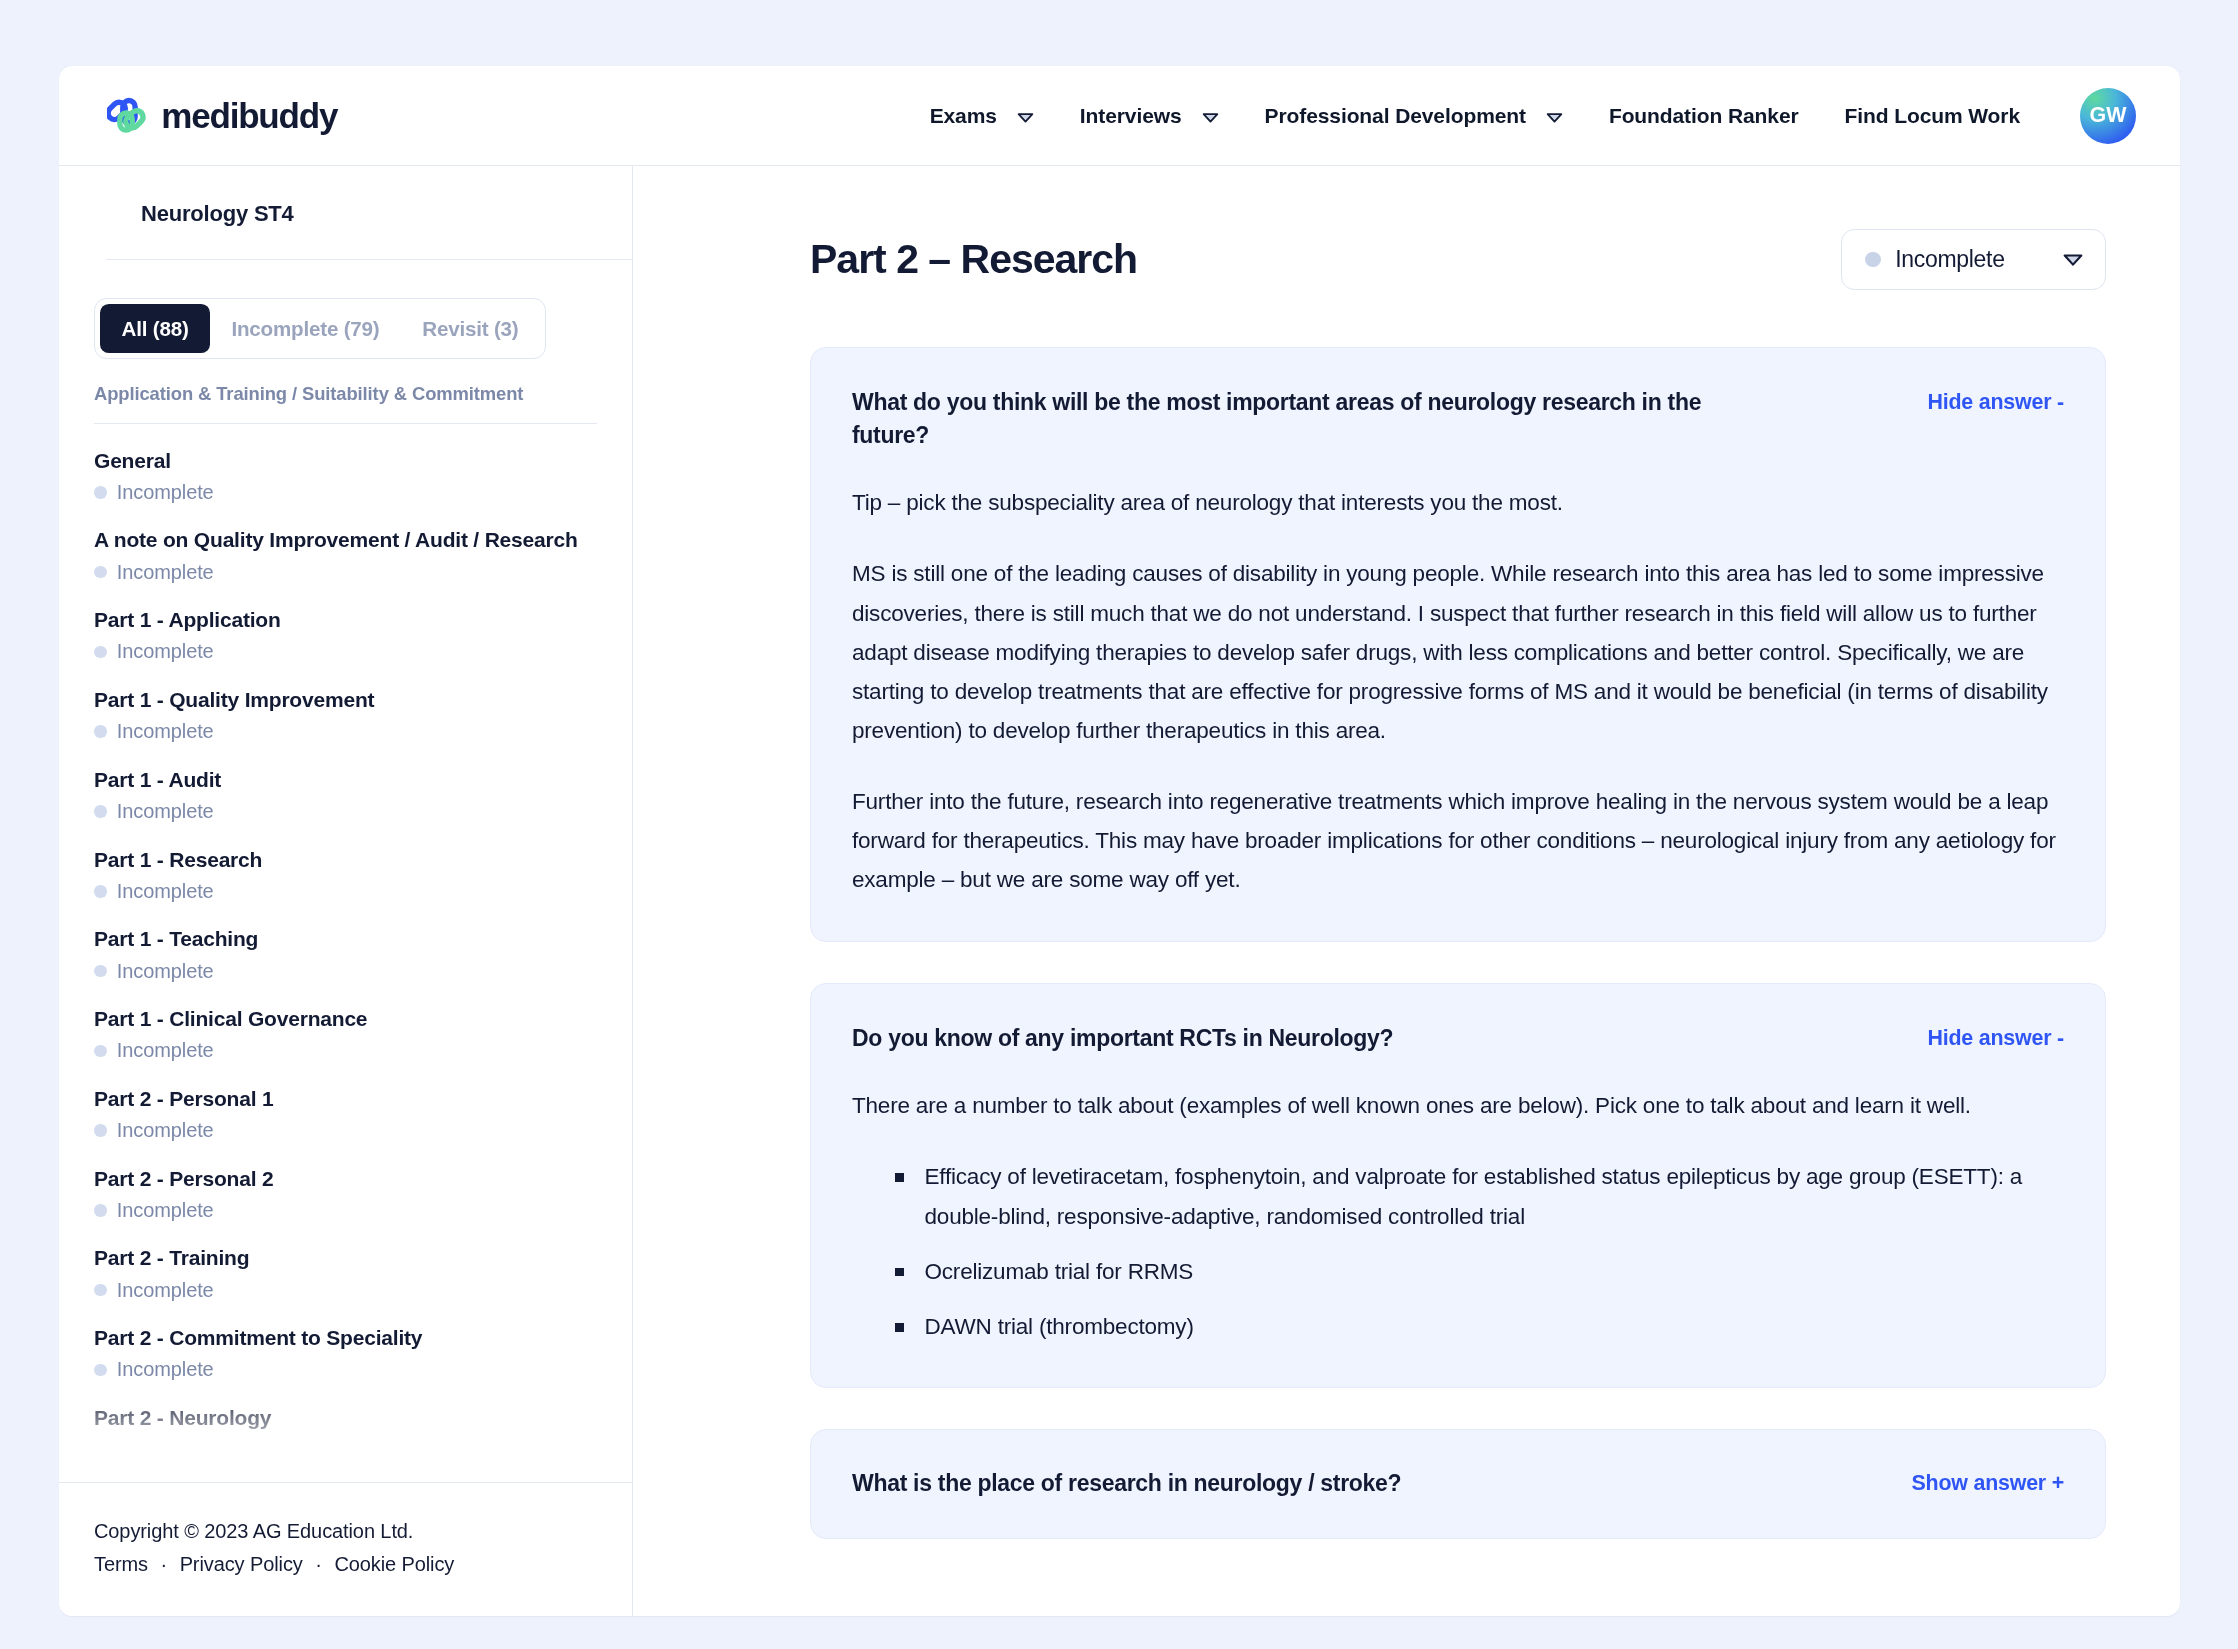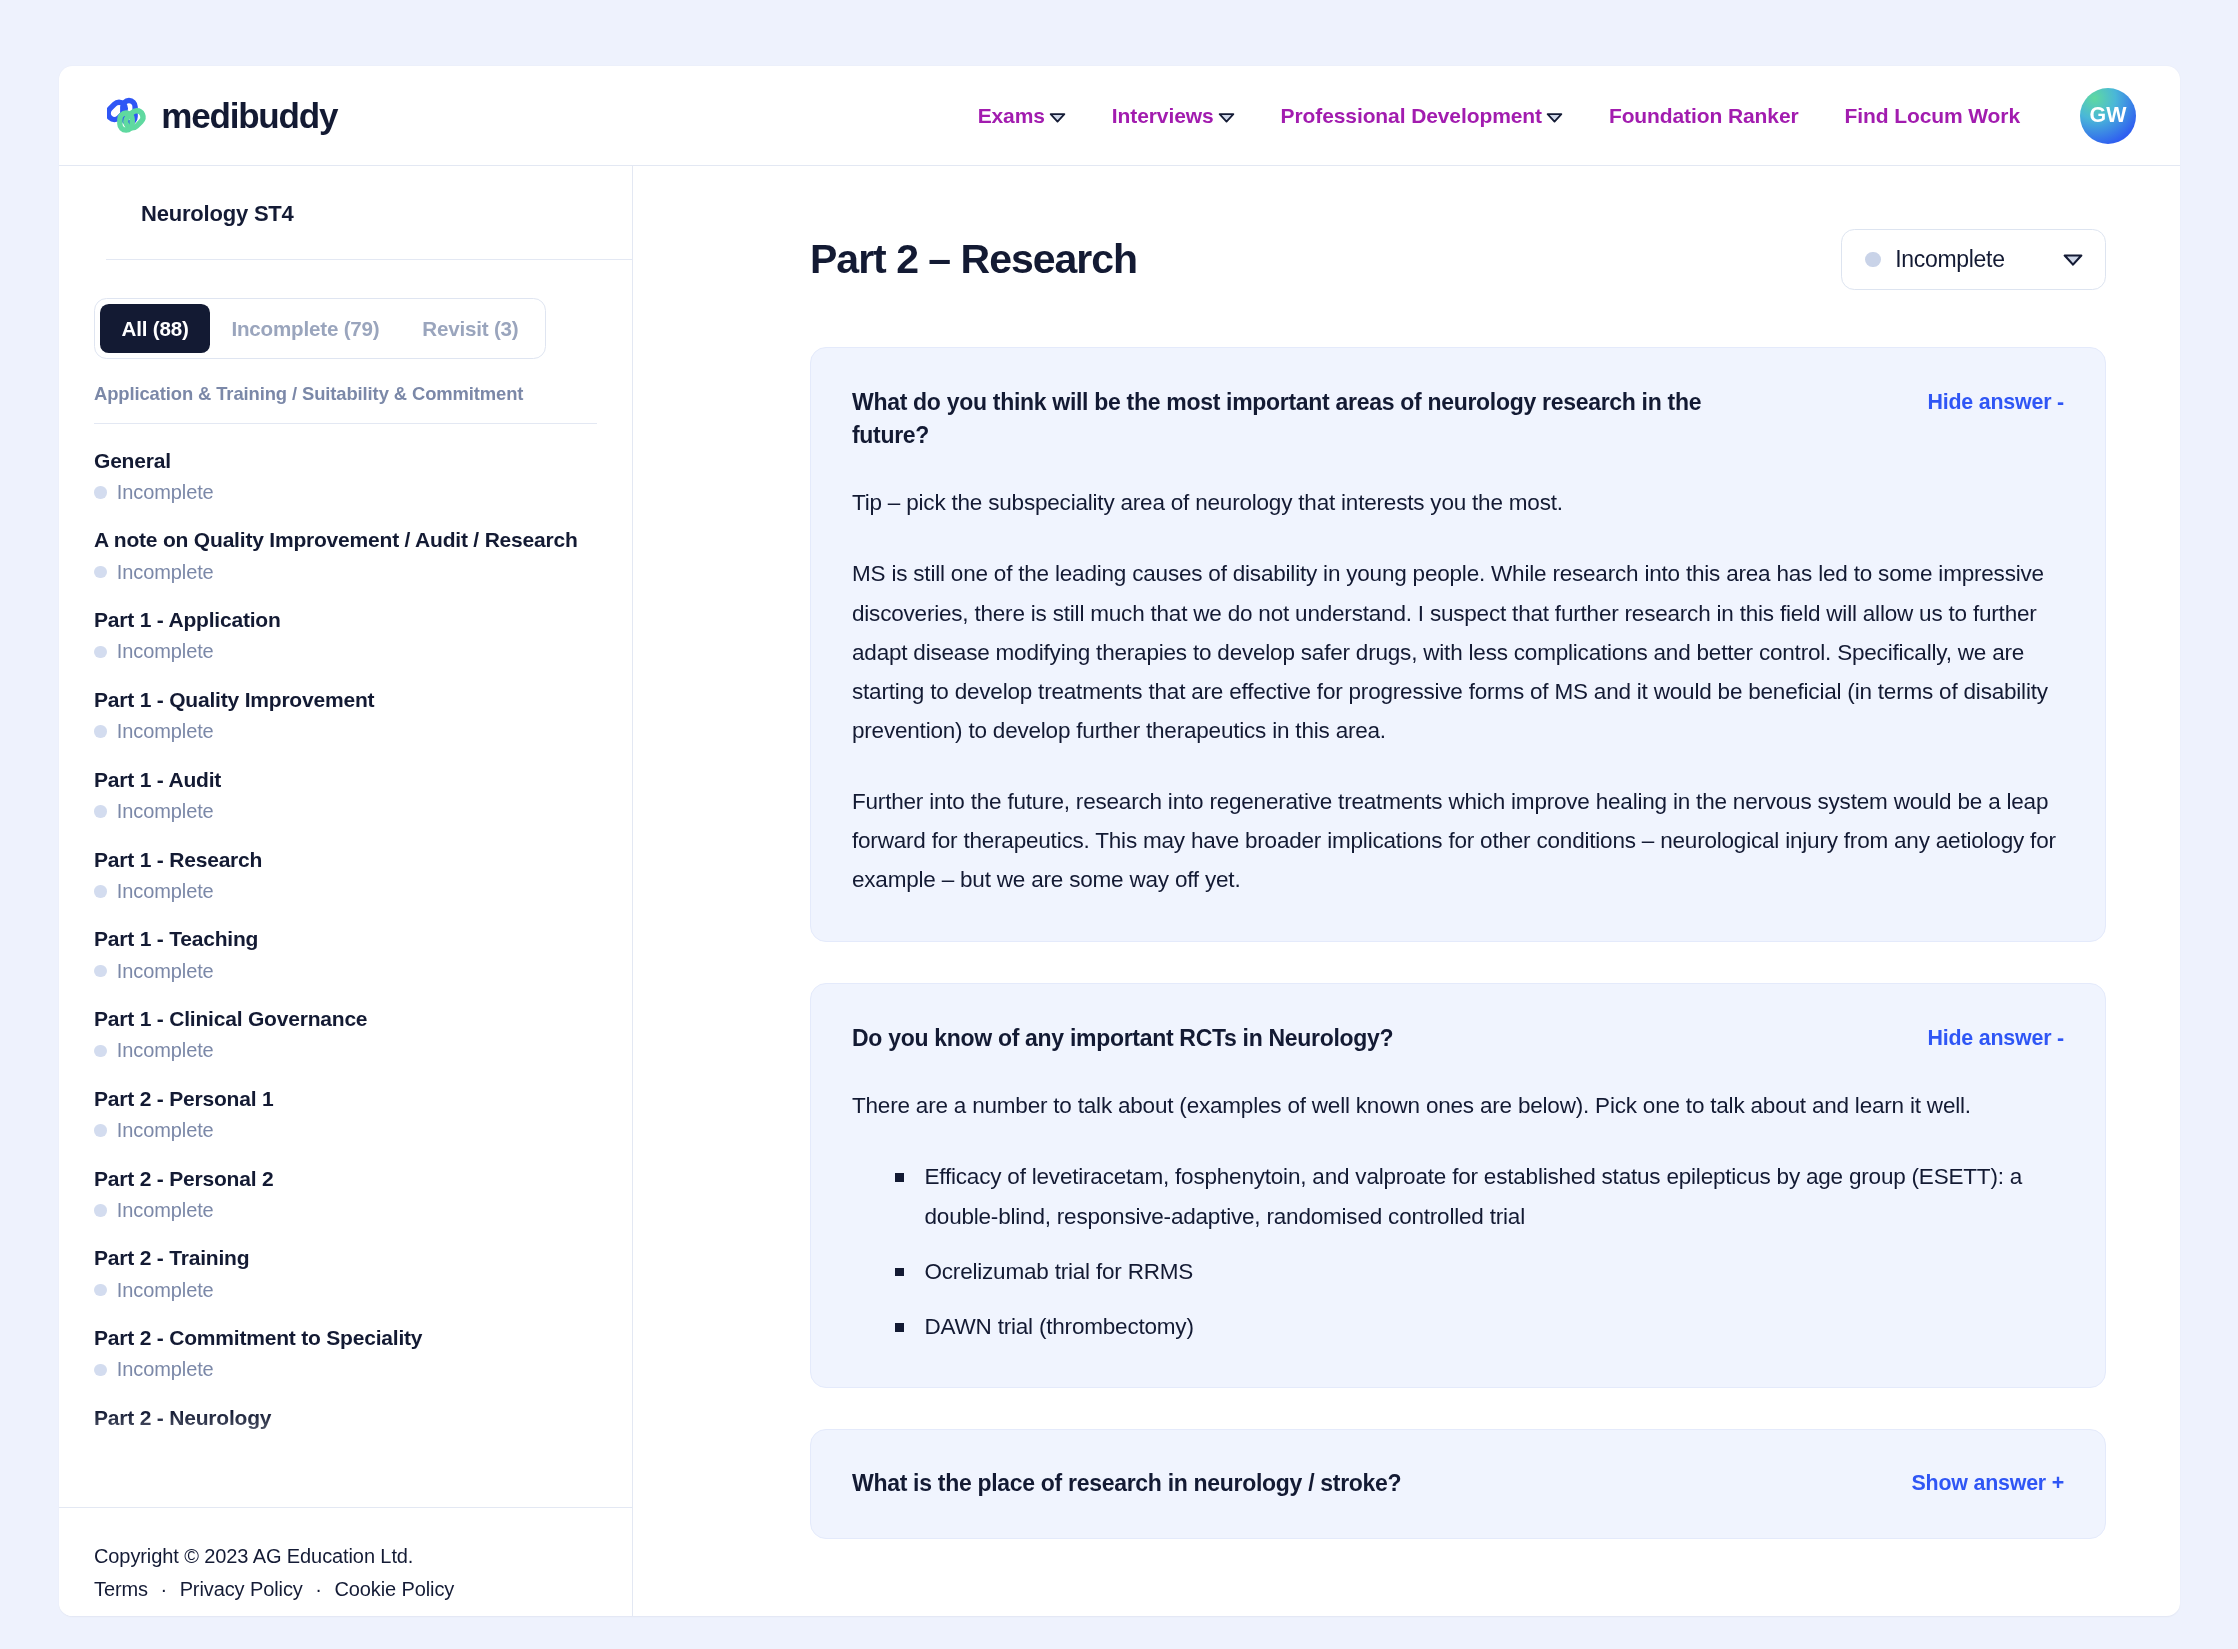--- a/index.html
+++ b/index.html
@@ -30,22 +30,22 @@
   }
   .brand { display: flex; align-items: center; gap: 13.3px; }
   .brand-mark { width: 41px; height: 41px; display: block; }
   .brand-word {
     font-size: 35px; font-weight: 700; color: #131a33;
     letter-spacing: -1.2px;
   }
 
   .nav { margin-left: auto; display: flex; align-items: center; gap: 0; }
   .nav-item {
-    display: flex; align-items: center; gap: 4px;
-    font-size: 21px; font-weight: 700; color: #a21caf;
+    display: flex; align-items: center; gap: 20px;
+    font-size: 21px; font-weight: 700; color: #0f172a;
     padding: 0 23px; letter-spacing: -0.1px; white-space: nowrap;
     cursor: pointer;
   }
   .chev {
     width: 17px; height: 11px; display: inline-block; position: relative; top: 1.5px;
   }
   .avatar {
     width: 56px; height: 56px; border-radius: 50%;
     margin-left: 37px;
     background: radial-gradient(circle at 26% 18%, #5fd9a0 0%, #4ab7d8 34%, #2f5ff0 78%);
@@ -108,21 +108,21 @@
   .dot { width: 12.5px; height: 12.5px; border-radius: 50%; background: #d3dcef; flex: none; }
   .fadeout {
     position: absolute; left: 0; right: 0; bottom: 0; height: 96px;
     background: linear-gradient(to bottom, rgba(255,255,255,0) 0%, #ffffff 78%);
     pointer-events: none;
   }
 
   .sb-footer {
     border-top: 1.5px solid #e3e8f3;
     padding: 37px 35px 16px 35px;
-    flex: none; height: 109px;
+    flex: none; height: 134px;
   }
   .copyright { font-size: 20px; color: #141b35; letter-spacing: -0.1px; }
   .legal { margin-top: 10px; display: flex; align-items: center; gap: 12.5px; font-size: 20px; color: #141b35; }
   .legal a { color: #141b35; text-decoration: none; cursor: pointer; letter-spacing: -0.1px; }
   .legal .sep { color: #141b35; }
 
   
   .main { flex: 1; padding: 63px 74px 0 177px; overflow: hidden; }
   .main-head { display: flex; align-items: center; }
   .page-title {

